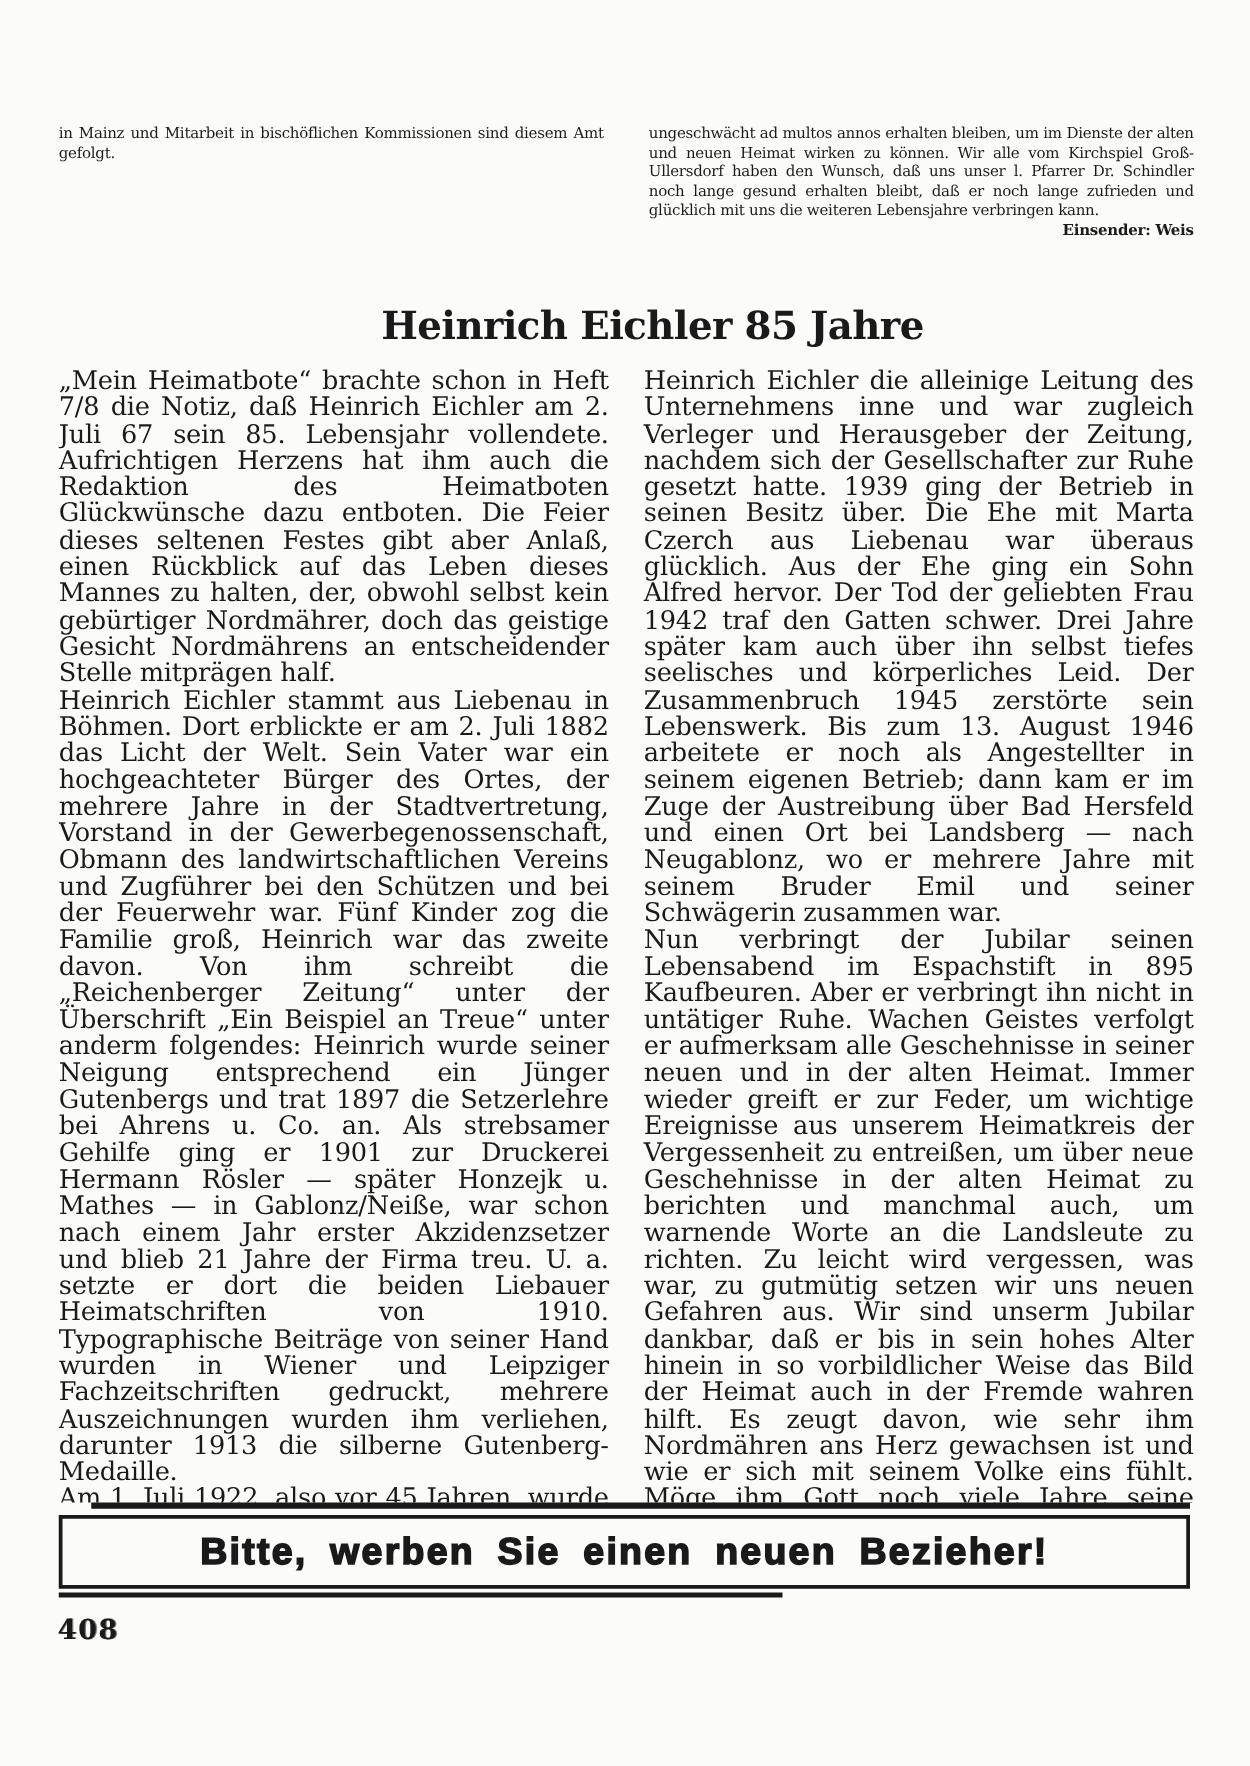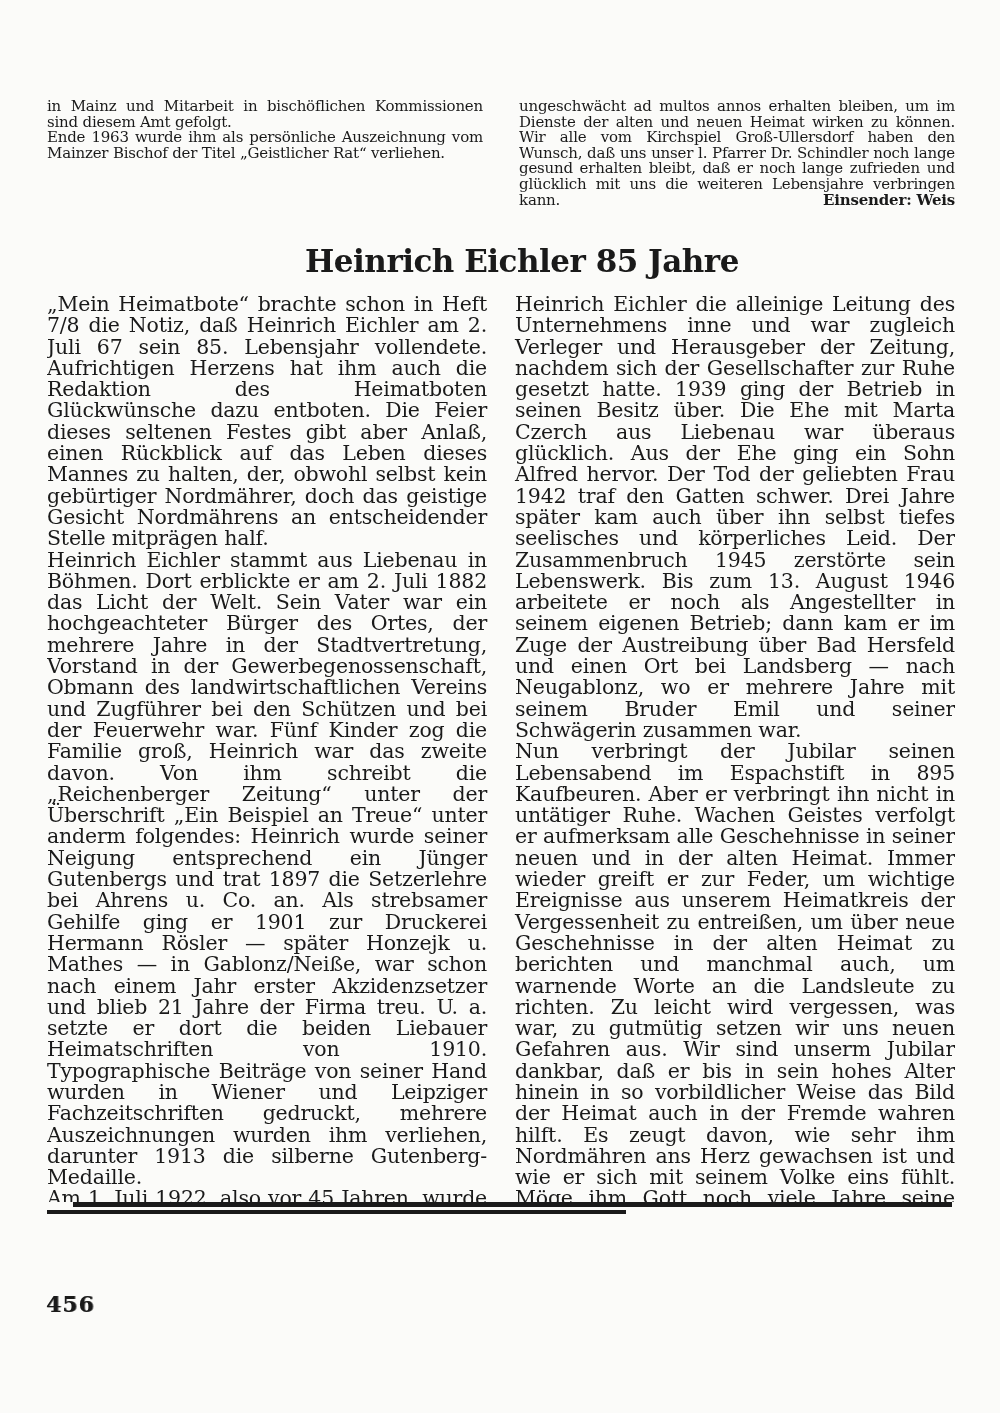--- a/index.html
+++ b/index.html
@@ -19,21 +19,21 @@
     overflow:hidden;
   }
   
   .top-section{
     position:absolute;
     top:99px;left:47px;width:908px;
     display:flex;gap:36px;
   }
   .top-col{
     width:436px;
-    font-size:15px;
+    font-size:12px;
     line-height:15.6px;
     text-align:justify;
     letter-spacing:-0.2px;
     hyphens:auto;
   }
   .para{margin:0;padding:0;text-align:justify;hyphens:auto;}
   .tail-sig{float:right;font-weight:bold;}
   
   .headline{
     position:absolute;
@@ -96,21 +96,20 @@
   }
 </style>
 </head>
 <body>
 
 <div class="page">
 
   <div class="top-section">
     <div class="top-col">
         <p class="para">in Mainz und Mitarbeit in bischöflichen Kommissionen sind diesem Amt gefolgt.</p>
-        <p class="para">Ende 1963 wurde ihm als persönliche Auszeichnung vom Mainzer Bischof der Titel „Geistlicher Rat“ verliehen.</p>
       </div>
     <div class="top-col">
       <p class="para">
         <span>ungeschwächt ad multos annos erhalten bleiben, um im Dienste der alten und neuen Heimat wirken zu können. Wir alle vom Kirchspiel Groß-Ullersdorf haben den Wunsch, daß uns unser l. Pfarrer Dr. Schindler noch lange gesund erhalten bleibt, daß er noch lange zufrieden und glücklich mit uns die weiteren Lebensjahre verbringen kann.</span>
         <span class="tail-sig">Einsender: Weis</span>
       </p>
     </div>
   </div>
 
   <div class="headline">Heinrich Eichler 85 Jahre</div>
@@ -125,18 +124,21 @@
       <p class="para">Heinrich Eichler die alleinige Leitung des Unternehmens inne und war zugleich Verleger und Herausgeber der Zeitung, nachdem sich der Gesellschafter zur Ruhe gesetzt hatte. 1939 ging der Betrieb in seinen Besitz über. Die Ehe mit Marta Czerch aus Liebenau war überaus glücklich. Aus der Ehe ging ein Sohn Alfred hervor. Der Tod der geliebten Frau 1942 traf den Gatten schwer. Drei Jahre später kam auch über ihn selbst tiefes seelisches und körperliches Leid. Der Zusammenbruch 1945 zerstörte sein Lebenswerk. Bis zum 13. August 1946 arbeitete er noch als Angestellter in seinem eigenen Betrieb; dann kam er im Zuge der Austreibung über Bad Hersfeld und einen Ort bei Landsberg — nach Neugablonz, wo er mehrere Jahre mit seinem Bruder Emil und seiner Schwägerin zusammen war.</p>
       <p class="para">
         <span>Nun verbringt der Jubilar seinen Lebensabend im Espachstift in 895 Kaufbeuren. Aber er verbringt ihn nicht in untätiger Ruhe. Wachen Geistes verfolgt er aufmerksam alle Geschehnisse in seiner neuen und in der alten Heimat. Immer wieder greift er zur Feder, um wichtige Ereignisse aus unserem Heimatkreis der Vergessenheit zu entreißen, um über neue Geschehnisse in der alten Heimat zu berichten und manchmal auch, um warnende Worte an die Landsleute zu richten. Zu leicht wird vergessen, was war, zu gutmütig setzen wir uns neuen Gefahren aus. Wir sind unserm Jubilar dankbar, daß er bis in sein hohes Alter hinein in so vorbildlicher Weise das Bild der Heimat auch in der Fremde wahren hilft. Es zeugt davon, wie sehr ihm Nordmähren ans Herz gewachsen ist und wie er sich mit seinem Volke eins fühlt. Möge ihm Gott noch viele Jahre seine Gesundheit und geistige Spannkraft erhalten, damit er auch weiterhin der aufmerksame Beobachter und Mahner sein kann.</span>
         
       </p>
     </div>
   </div>
 
   <div class="banner">
     <div class="banner-rule-top"></div>
+    <div class="banner-box">
+      <span>Bitte, werben Sie einen neuen Bezieher!</span>
+    </div>
     <div class="banner-rule-bottom"></div>
   </div>
 
-  <div class="page-number">456</div>
+  <div class="page-number">408</div>
 
 </div>
 
 </body></html>

